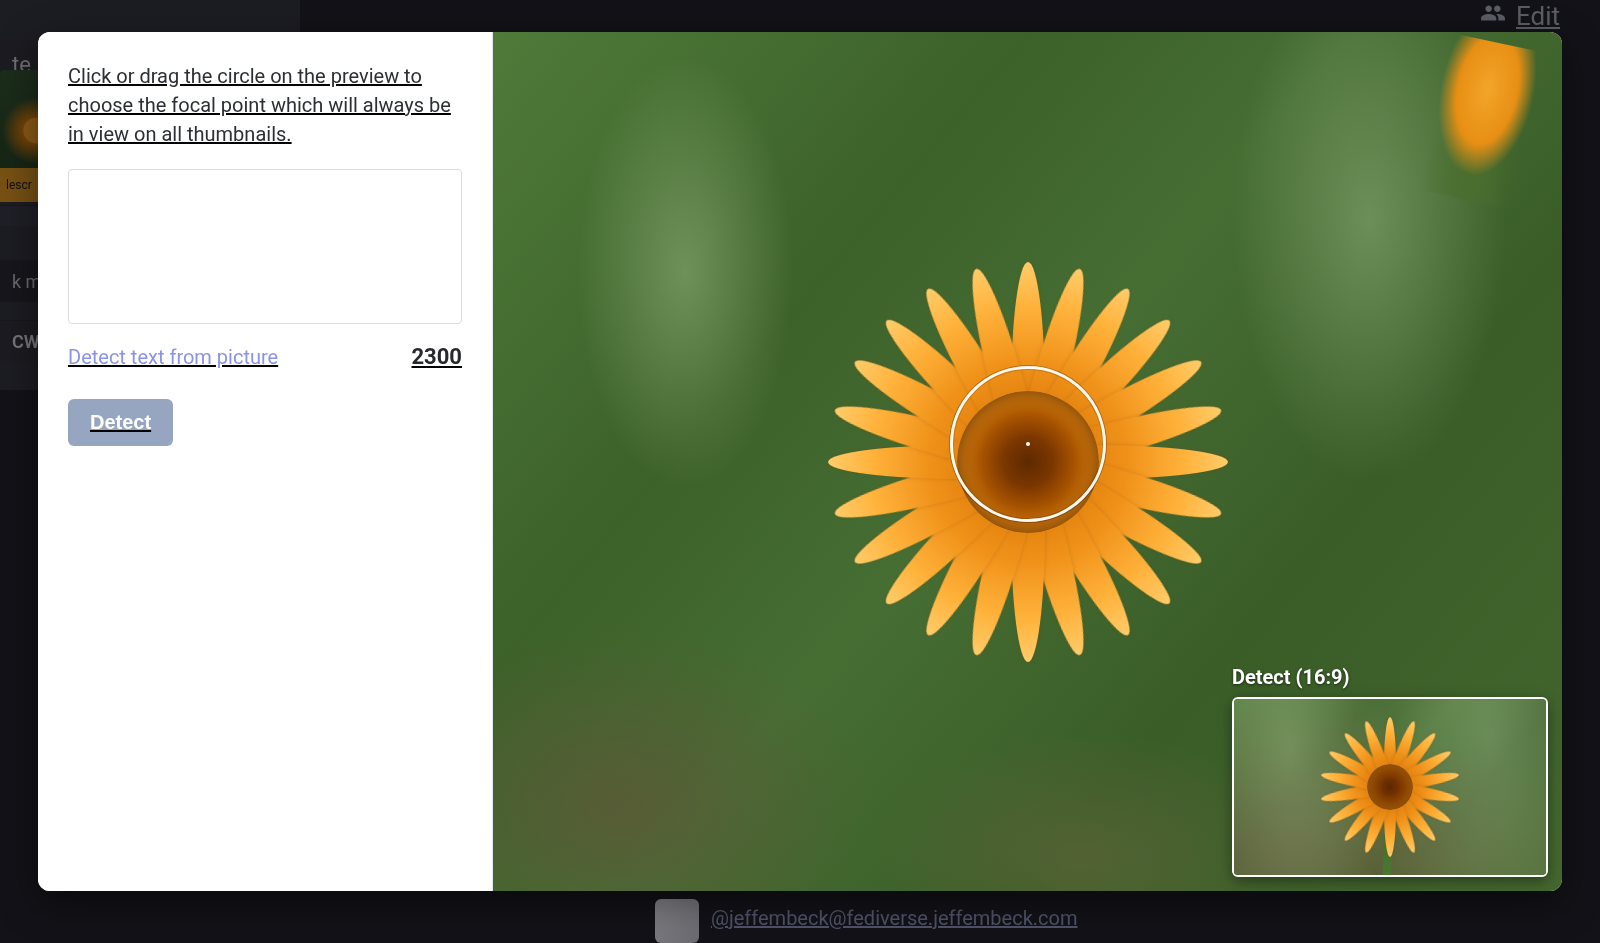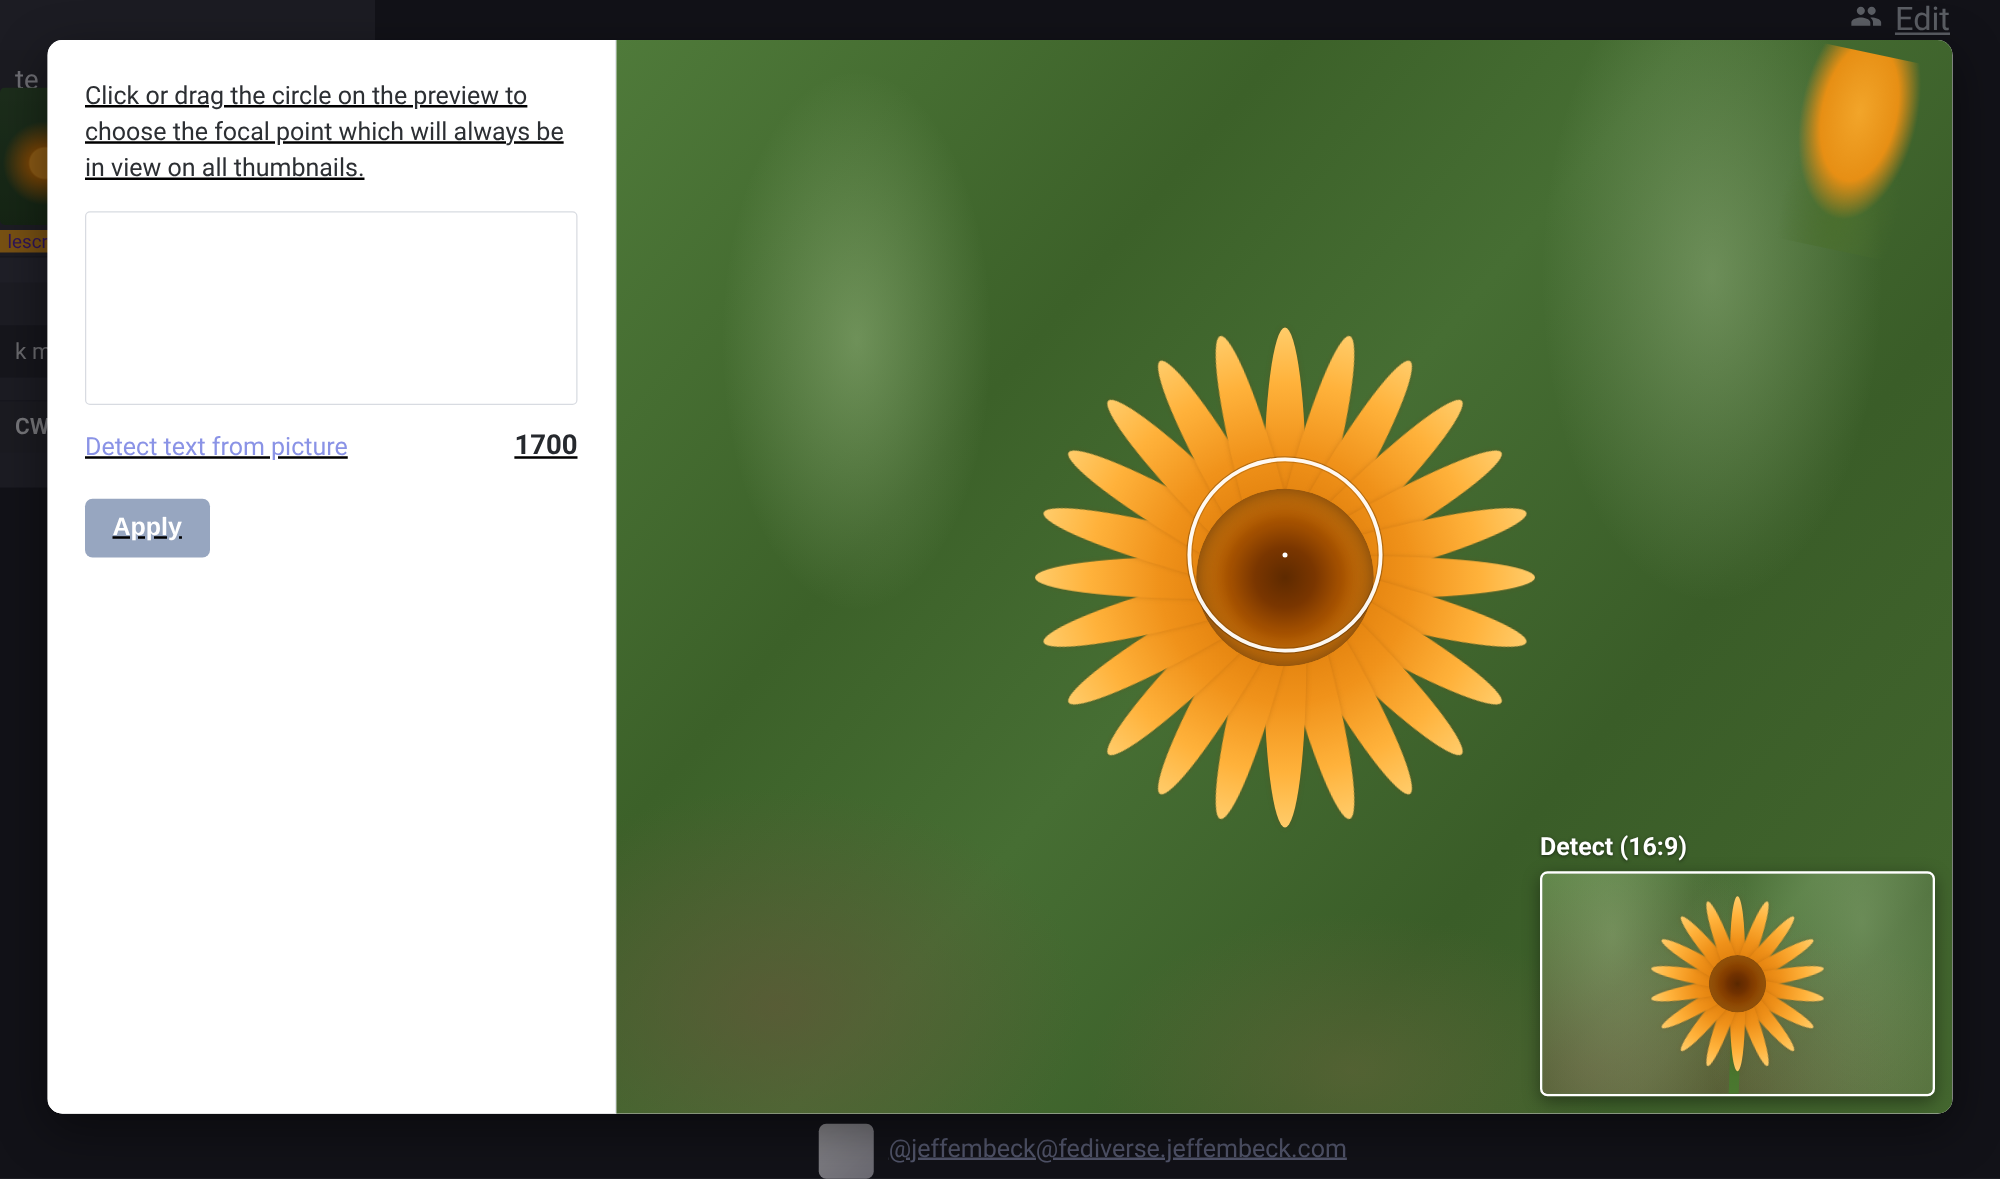--- a/index.html
+++ b/index.html
@@ -45,23 +45,23 @@
     background: radial-gradient(circle at 45% 55%,
                 #f49b1a 0%, #f49b1a 16%,
                 #c97200 18%, rgba(0,0,0,0) 45%),
                 linear-gradient(#2b4a26 0%, #1e3a19 100%);
     border-radius: 4px;
   }
   .bg-sidebar .thumb-label {
     position: absolute;
     left: 0; bottom: -22px;
     background: #d18a17;
-    color: #4c1d95;
-    font-size: 15px;
-    padding: 0 6px;
+    color: #0f172a;
+    font-size: 12px;
+    padding: 10px 6px;
   }
   .bg-sidebar .row-te { position:absolute; top:40px; left:0; width:100%; padding:12px; background:#282830; color:#c0c0c6; font-size:22px;}
   .bg-sidebar .row-lescr{ position:absolute; top:205px; width:100%; }
   .bg-sidebar .row-kme { position:absolute; top:260px; width:100%; background:#1f1f27; }
   .bg-sidebar .row-cw  { position:absolute; top:320px; width:100%; background:#282830; font-weight:600; color:#d0d0d4;}
 
   .bg-main {
     flex: 1;
     position: relative;
   }
@@ -359,23 +359,23 @@
 
 <div class="modal">
 
   <div class="modal-body">
 
     <div class="panel-left">
       <div class="instruction">Click or drag the circle on the preview to choose the focal point which will always be in view on all thumbnails.</div>
       <textarea class="describe-field" value="" style=""></textarea>
       <div class="below-field">
         <span class="detect-link">Detect text from picture</span>
-        <span class="char-count">1700</span>
+        <span class="char-count">2300</span>
       </div>
-      <button class="apply-btn">Apply</button>
+      <button class="apply-btn">Detect</button>
     </div>
 
     <div class="panel-right">
       <div class="media-canvas">
         <div class="flower-scene">
           <div class="stem"></div>
 
           <div class="petal" style="transform:translate(-50%,-100%) rotate(0deg);"></div>
           <div class="petal" style="transform:translate(-50%,-100%) rotate(15deg);"></div>
           <div class="petal" style="transform:translate(-50%,-100%) rotate(30deg);"></div>

